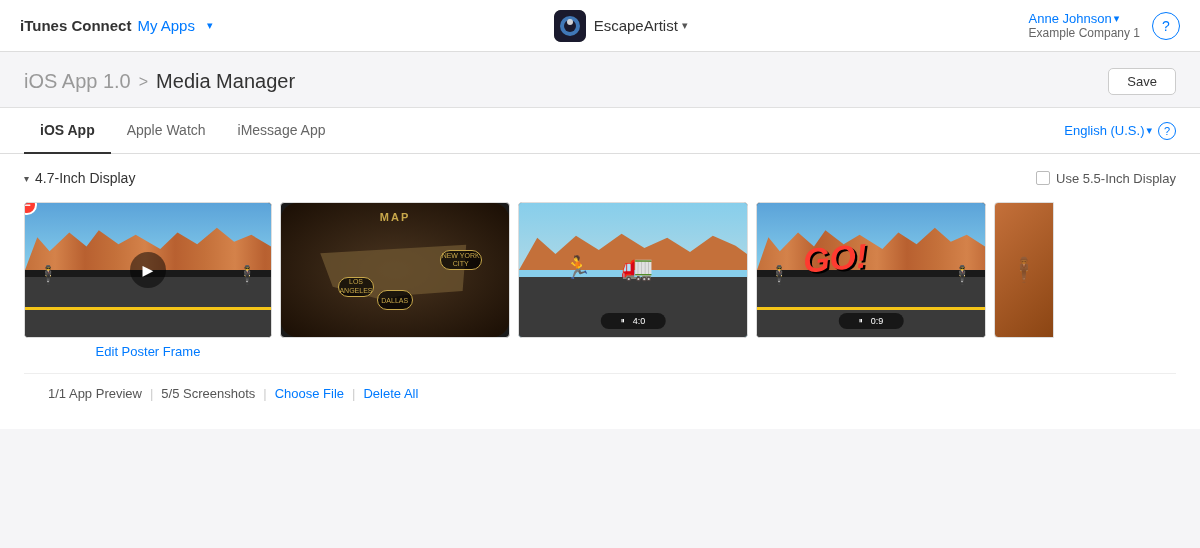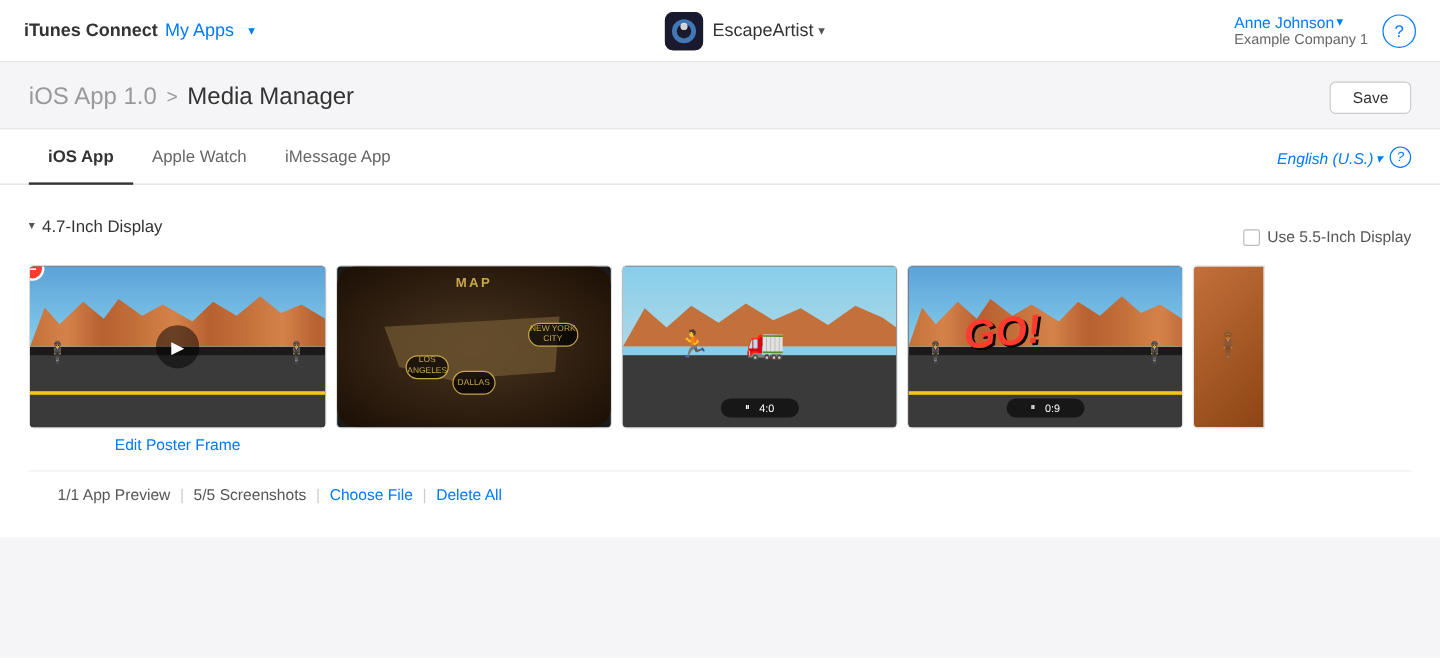--- a/index.html
+++ b/index.html
@@ -45,33 +45,33 @@
     .tabs-bar {
       display: flex; align-items: center; justify-content: space-between;
       padding: 0 24px; border-bottom: 1px solid #ddd; background: #fff;
     }
     .tabs { display: flex; gap: 0; }
     .tab {
       padding: 14px 16px; font-size: 14px; color: #666; cursor: pointer;
       border-bottom: 2px solid transparent; margin-bottom: -1px;
     }
     .tab.active { color: #333; font-weight: 600; border-bottom: 2px solid #333; }
-    .tab-right { display: flex; align-items: flex-end; gap: 6px; font-style: italic; }
+    .tab-right { display: flex; align-items: center; gap: 6px; }
     .language-selector { color: #007aff; font-size: 13px; cursor: pointer; display: flex; align-items: center; gap: 2px; }
     .help-small { color: #007aff; font-size: 14px; cursor: pointer; border: 1.5px solid #007aff; border-radius: 50%; width: 18px; height: 18px; display: flex; align-items: center; justify-content: center; font-size: 11px; }
 
     
     .section { padding: 16px 24px; background: #fff; }
     .section-header {
       display: flex; align-items: center; justify-content: space-between;
       margin-bottom: 16px;
     }
     .section-title { display: flex; align-items: center; gap: 6px; font-size: 14px; color: #333; font-weight: 500; }
     .chevron-down { font-size: 10px; color: #555; }
-    .use-display-label { display: flex; align-items: center; gap: 6px; font-size: 13px; color: #555; margin-top: 20px; }
+    .use-display-label { display: flex; align-items: center; gap: 6px; font-size: 13px; color: #555; }
     .checkbox { width: 14px; height: 14px; border: 1px solid #bbb; background: #fff; border-radius: 2px; display: inline-block; }
 
     
     .screenshots-row {
       display: flex; gap: 8px; overflow: hidden; position: relative;
     }
     .screenshot-item { position: relative; flex-shrink: 0; }
     .screenshot-item:first-child { width: 248px; }
     .screenshot-item:not(:first-child) { width: 230px; }
 

